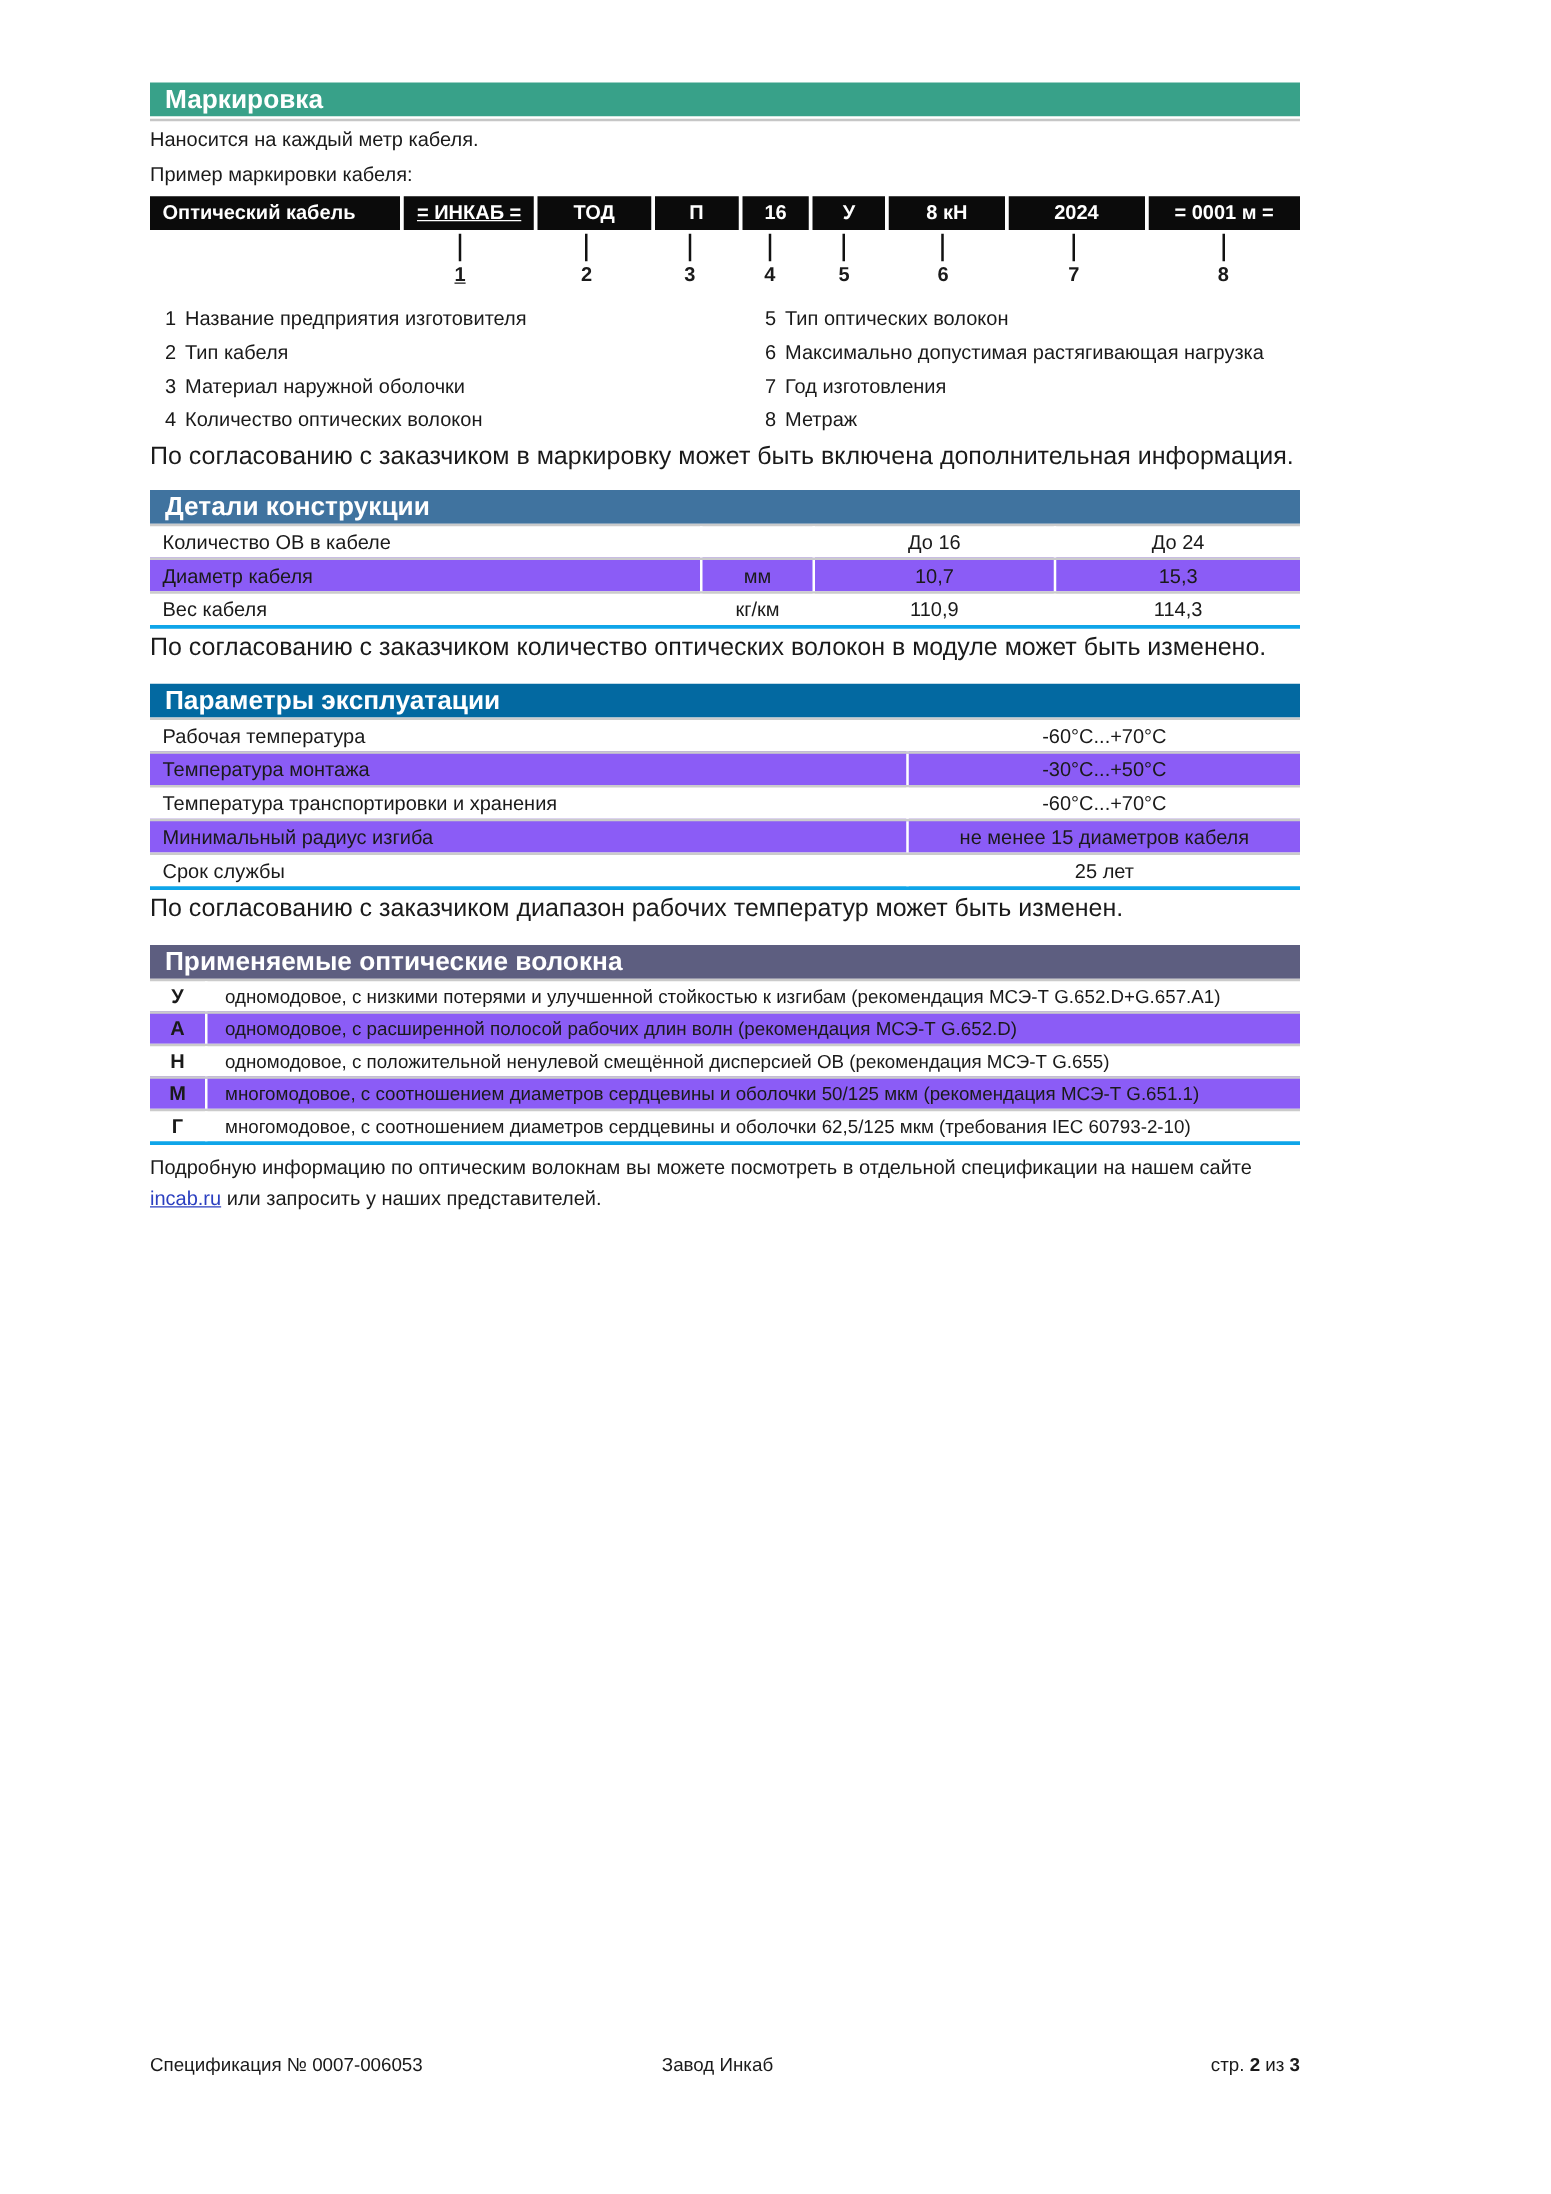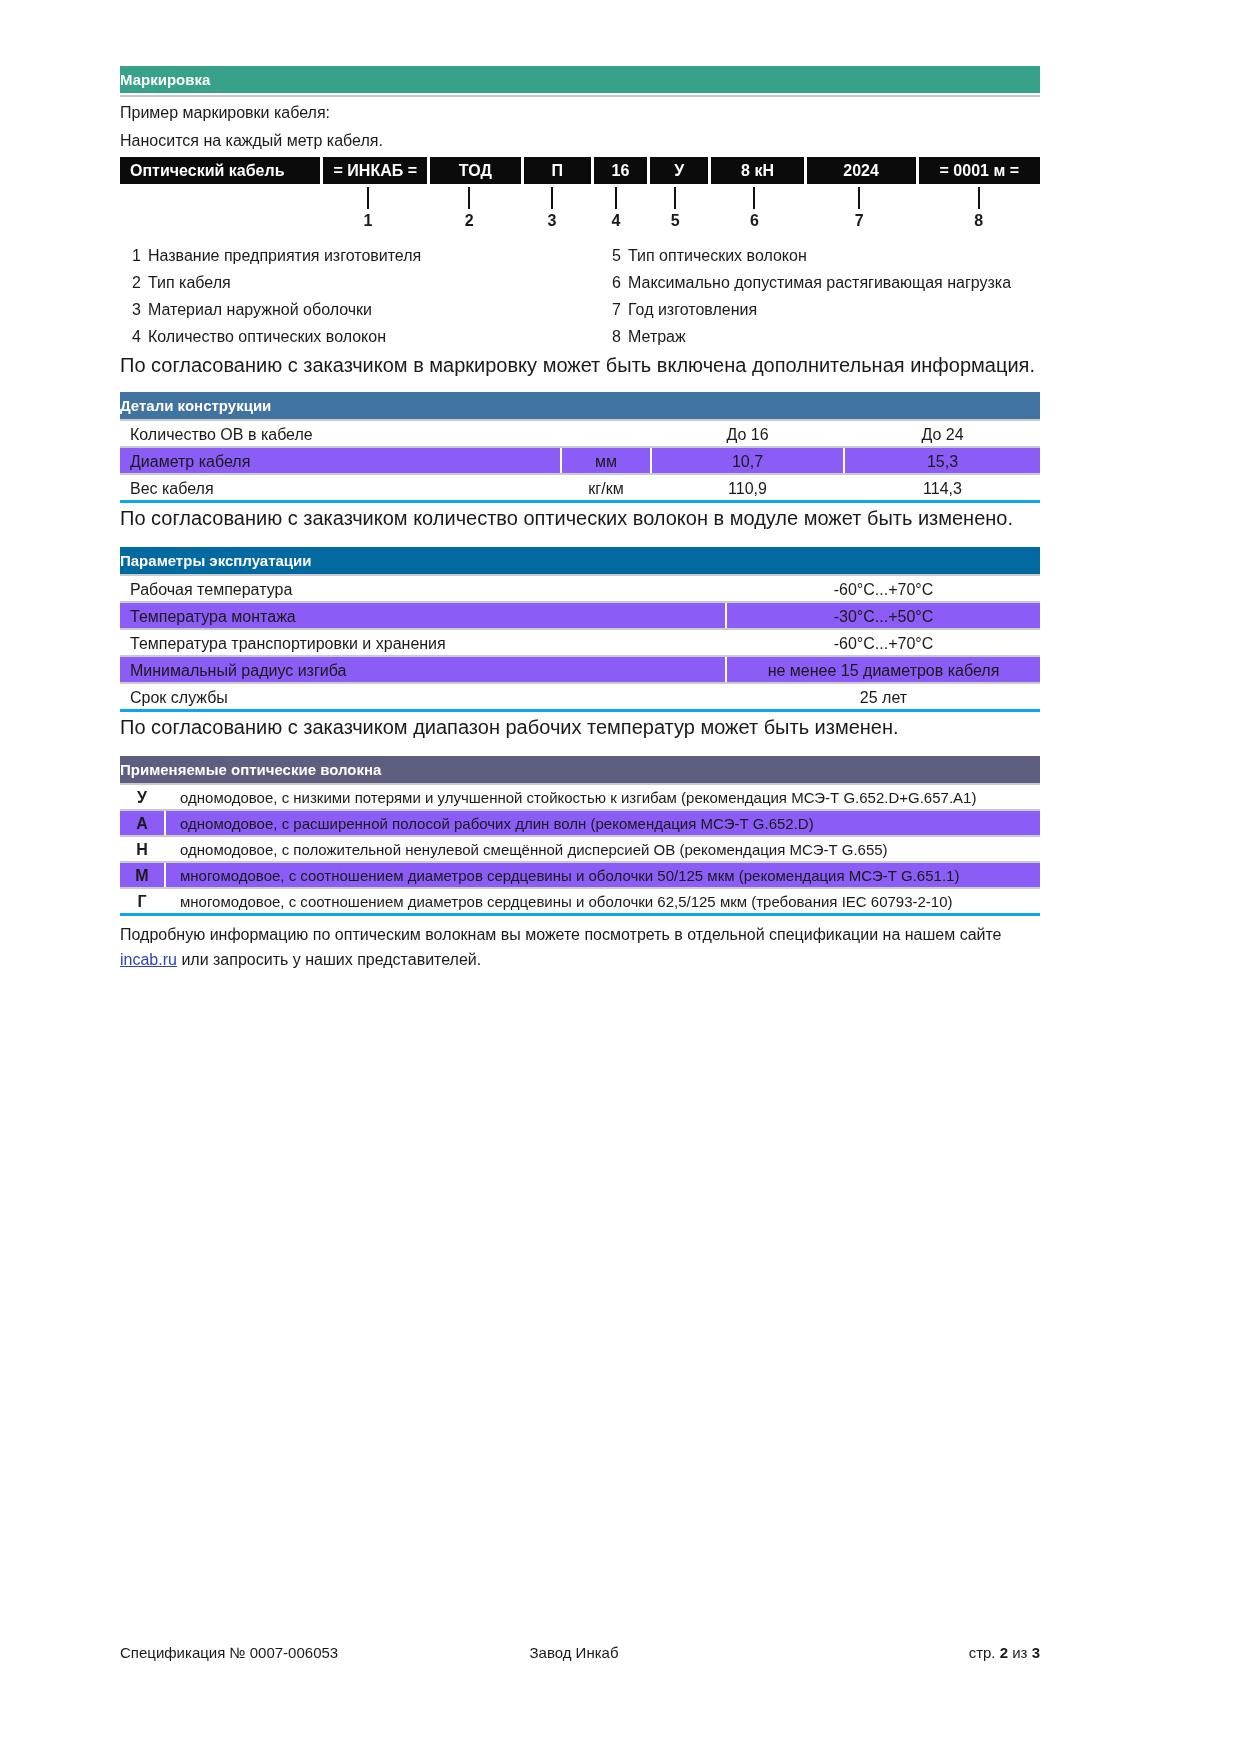--- a/index.html
+++ b/index.html
@@ -6,38 +6,38 @@
   html,body { background:#ffffff; }
   body {
     width:1241px; height:1755px; position:relative;
     font-family:"Liberation Sans","DejaVu Sans",sans-serif;
     color:#1a1a1a; font-size:16px;
   }
   .content { position:absolute; left:120px; top:66px; width:920px; }
 
   
   .sec-hdr {
-    height:27px; line-height:27px; 
-    color:#ffffff; font-weight:bold; font-size:15px;
+    height:27px; line-height:27px; padding-left:12px;
+    color:#ffffff; font-weight:bold; font-size:21px;
   }
   .hdr-green  { background:#38a189; }
   .hdr-blue   { background:#40739f; }
   .hdr-royal  { background:#0369a1; }
   .hdr-slate  { background:#5d5e80; }
   .hline { height:2px; background:#c6c6c6; margin-top:2px; }
 
   .pline { line-height:25px; margin-top:3px; }
 
   
   .mark-bar { display:flex; gap:3px; margin-top:4px; height:27px; }
   .mark-bar .seg {
     background:#0b0b0b; color:#ffffff; font-weight:bold; font-size:16px;
     height:27px; line-height:27px; text-align:center; overflow:hidden; white-space:nowrap;
   }
-  .c1{flex:21.5 1 0;} .c2{flex:11.7 1 0;} .c3{flex:10.2 1 0;} .c4{flex:7.6 1 0;}
+  .c1{flex:21.5 1 0;} .c2{flex:11.7 1 0;text-decoration:underline;} .c3{flex:10.2 1 0;} .c4{flex:7.6 1 0;}
   .c5{flex:6.0 1 0;} .c6{flex:6.6 1 0;} .c7{flex:10.4 1 0;} .c8{flex:12.3 1 0;} .c9{flex:13.7 1 0;}
   .mark-bar .seg.first { text-align:left; padding-left:10px; }
   .mark-row { display:flex; gap:3px; }
   .mark-row .cell { text-align:center; }
   .tick-cell { height:27px; display:flex; align-items:center; justify-content:center; }
   .tick { width:2px; height:22px; background:#111111; }
   .num-row .cell { font-weight:bold; font-size:16px; height:22px; line-height:20px; }
 
   
   .legend { display:grid; grid-template-columns:480px 440px; margin-top:9px; }
@@ -83,22 +83,22 @@
   .footer .right { position:absolute; right:0; }
   .b { font-weight:bold; }
 </style>
 </head>
 <body>
 
 <div class="content">
 
   <div class="sec-hdr hdr-green">Маркировка</div>
   <div class="hline"></div>
+  <div class="pline">Наносится на каждый метр кабеля.</div>
   <div class="pline">Пример маркировки кабеля:</div>
-  <div class="pline">Наносится на каждый метр кабеля.</div>
 
   <div class="mark-bar">
     <div class="seg first c1">Оптический кабель</div>
     <div class="seg c2">= ИНКАБ =</div>
     <div class="seg c3">ТОД</div>
     <div class="seg c4">П</div>
     <div class="seg c5">16</div>
     <div class="seg c6">У</div>
     <div class="seg c7">8 кН</div>
     <div class="seg c8">2024</div>

